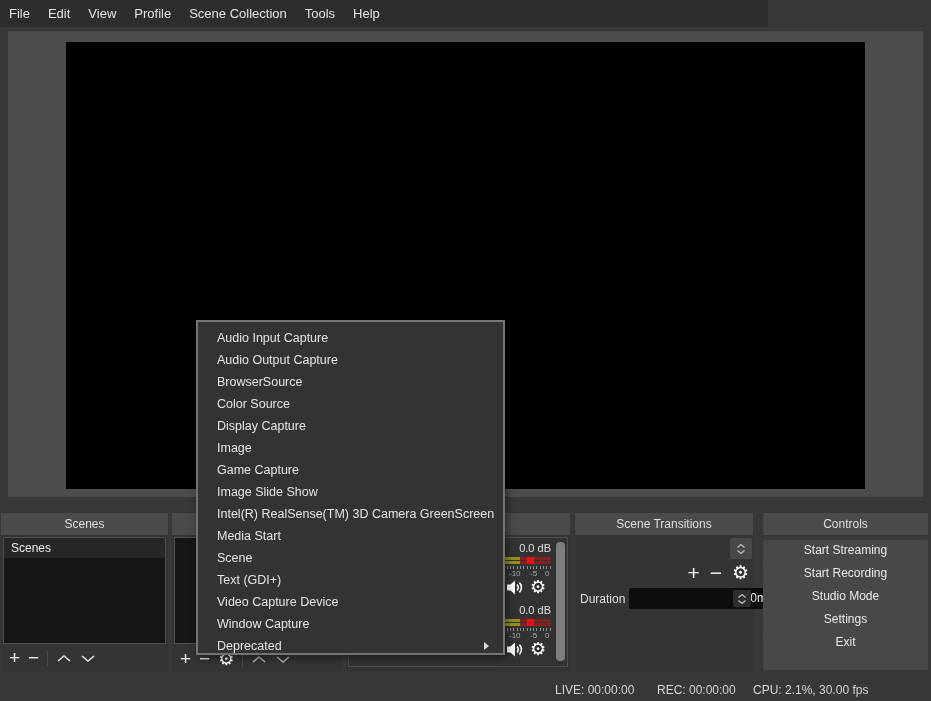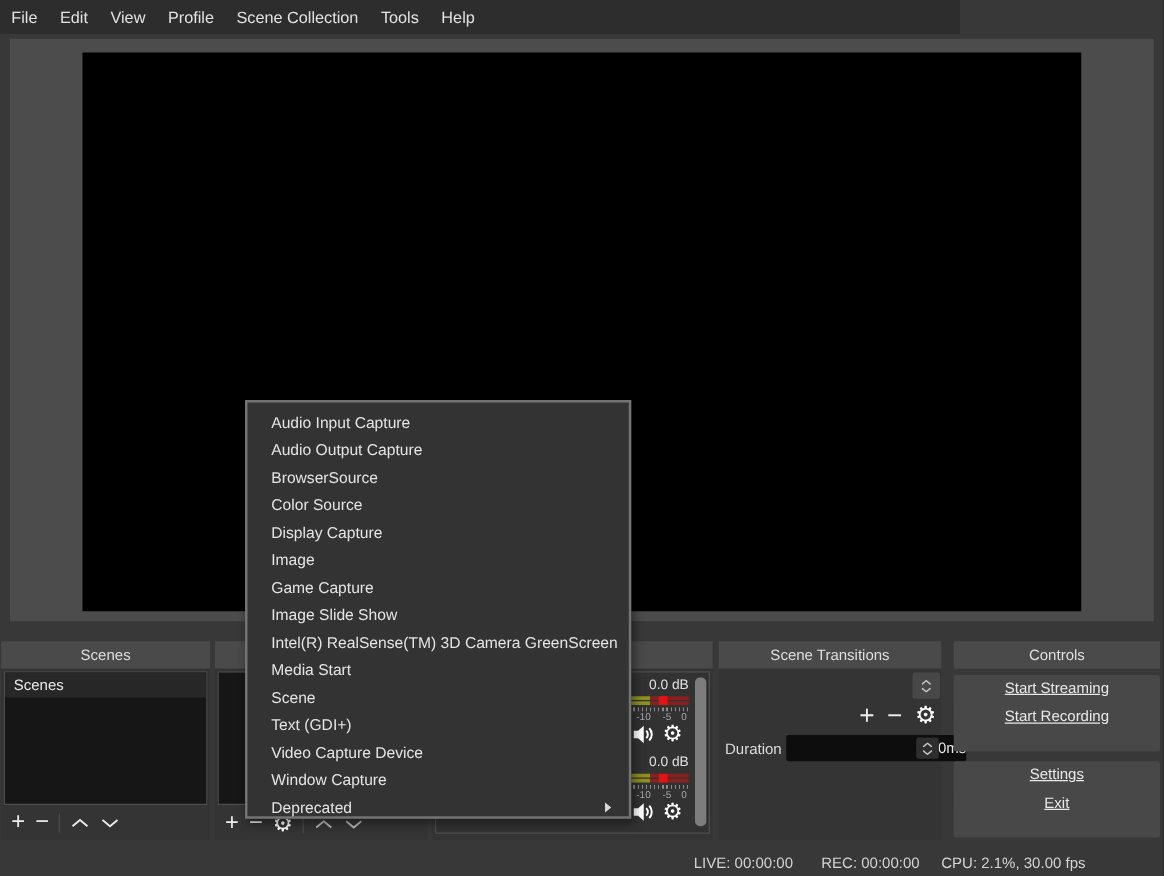--- a/index.html
+++ b/index.html
@@ -39,21 +39,21 @@
   .spinbox{background:var(--widget-bg);border-radius:2px;display:flex;flex-direction:column;
            align-items:center;justify-content:center;gap:2px;}
   .spin-dark{background:#2e2e2e;}
   .chev{width:8px;height:4px;display:block;}
   .lbl{font-size:12px;color:#dcdcdc;}
   .darkinput{background:var(--input-bg);border-radius:2px;font-size:12px;color:#e8e8e8;
              line-height:21px;padding-left:8px;}
 
   
   .cbtn{width:165px;height:38px;background:var(--widget-bg);border-radius:2px;font-size:12px;
-        color:#e8e8e8;text-align:center;line-height:21px;cursor:default;text-decoration:underline;}
+        color:#e8e8e8;text-align:center;line-height:21px;cursor:default;}
 
   
   .mixbox{background:#323232;border:1px solid #4e4e4e;}
   .dbl{font-size:11px;color:#e0e0e0;}
   .meter-row{height:3px;}
   .ticks{height:3px;background:repeating-linear-gradient(to right,#8c8c8c 0 1px,transparent 1px 3.3px);}
   .ticklbl{font-size:8px;color:#a8a8a8;}
 
   
   .ctxmenu{left:196px;top:320px;width:309px;height:335px;background:var(--menu-bg);
@@ -184,20 +184,21 @@
         <polyline points="0.5,3.5 4,0.5 7.5,3.5" fill="none" stroke="#c3c3c3" stroke-width="1.1"></polyline>
       </svg>
     <svg class="chev" viewBox="0 0 8 4">
         <polyline points="0.5,0.5 4,3.5 7.5,0.5" fill="none" stroke="#c3c3c3" stroke-width="1.1"></polyline>
       </svg>
   </div>
 
   <div class="abs dock-header" style="left:763px;top:513px;width:165px;">Controls</div>
   <div class="abs cbtn" style="left:763px;top:540px;">Start Streaming</div>
   <div class="abs cbtn" style="left:763px;top:563px;">Start Recording</div>
+  <div class="abs cbtn" style="left:763px;top:586px;">Studio Mode</div>
   <div class="abs cbtn" style="left:763px;top:609px;">Settings</div>
   <div class="abs cbtn" style="left:763px;top:632px;">Exit</div>
 
   <div class="abs status" style="left:555px;top:683px;">LIVE: 00:00:00</div>
   <div class="abs status" style="left:657px;top:683px;">REC: 00:00:00</div>
   <div class="abs status" style="left:753px;top:683px;">CPU: 2.1%, 30.00 fps</div>
 
   <div class="abs ctxmenu">
     <div class="ctxitem">Audio Input Capture</div>
     <div class="ctxitem">Audio Output Capture</div>

